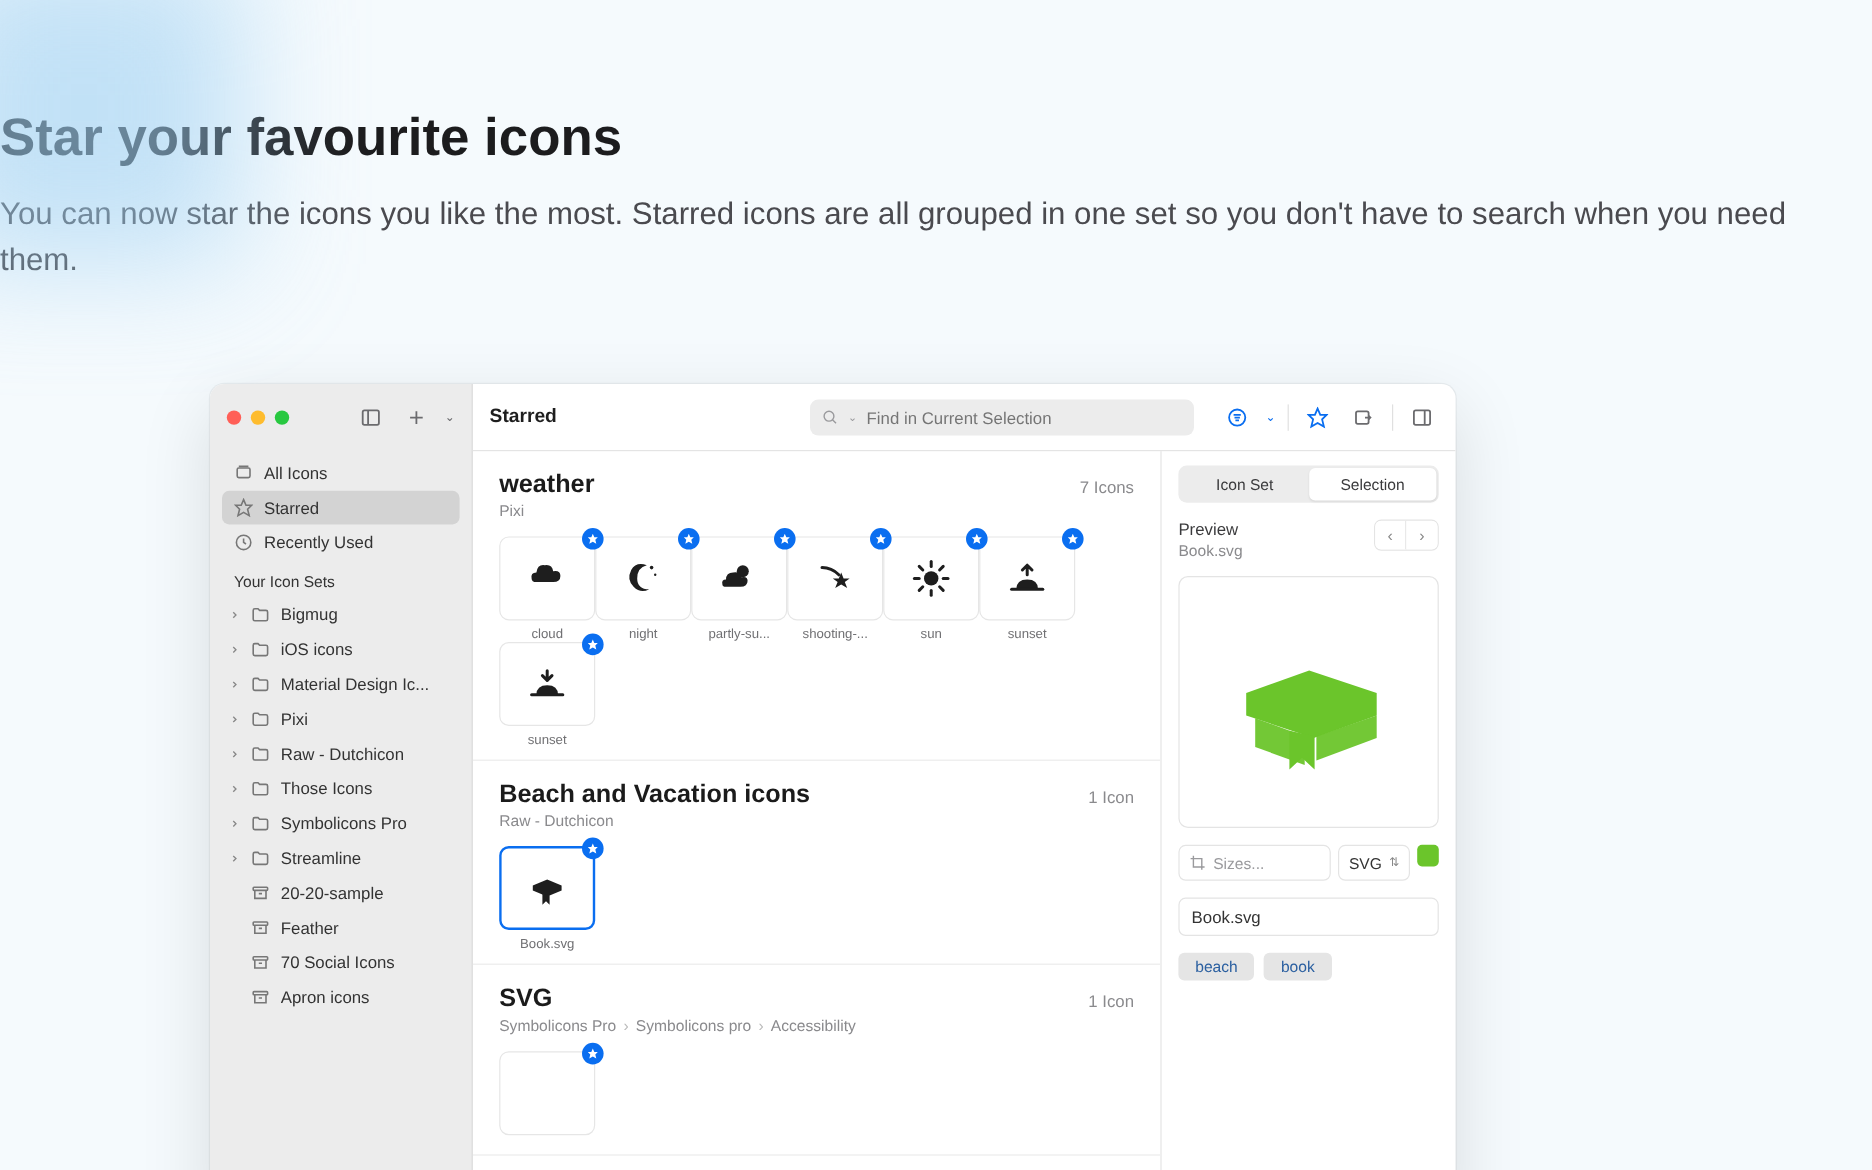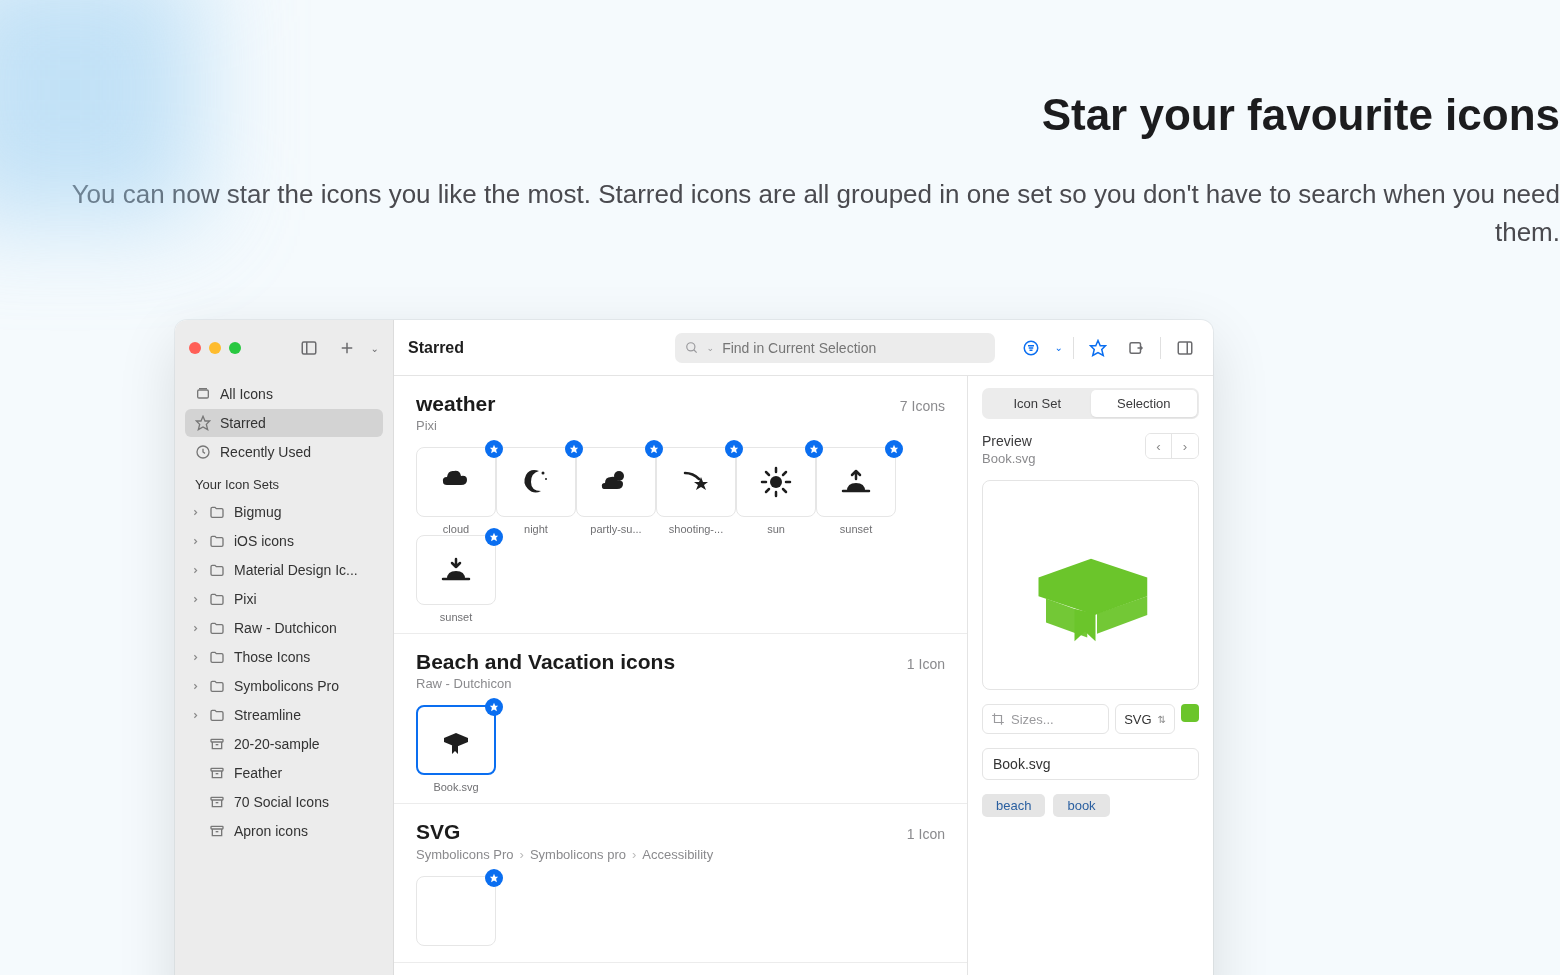--- a/index.html
+++ b/index.html
@@ -15,30 +15,30 @@
   position: absolute;
   top: -40px;
   left: -60px;
   width: 260px;
   height: 260px;
   background: #a0d1f2;
   filter: blur(50px);
   opacity: 0.6;
 }
 .page-header {
-  text-align: right;
+  text-align: left;
   padding-top: 90px;
 }
 .page-header h1 {
   font-size: 44px;
   font-weight: 700;
   color: #1c1c1e;
 }
 .page-header p {
-  margin-top: 36px;
+  margin-top: 20px;
   font-size: 26px;
   color: #4a4a4f;
   line-height: 1.45;
 }
 .window {
   position: absolute;
   left: 175px;
   top: 320px;
   width: 1038px;
   height: 700px;

